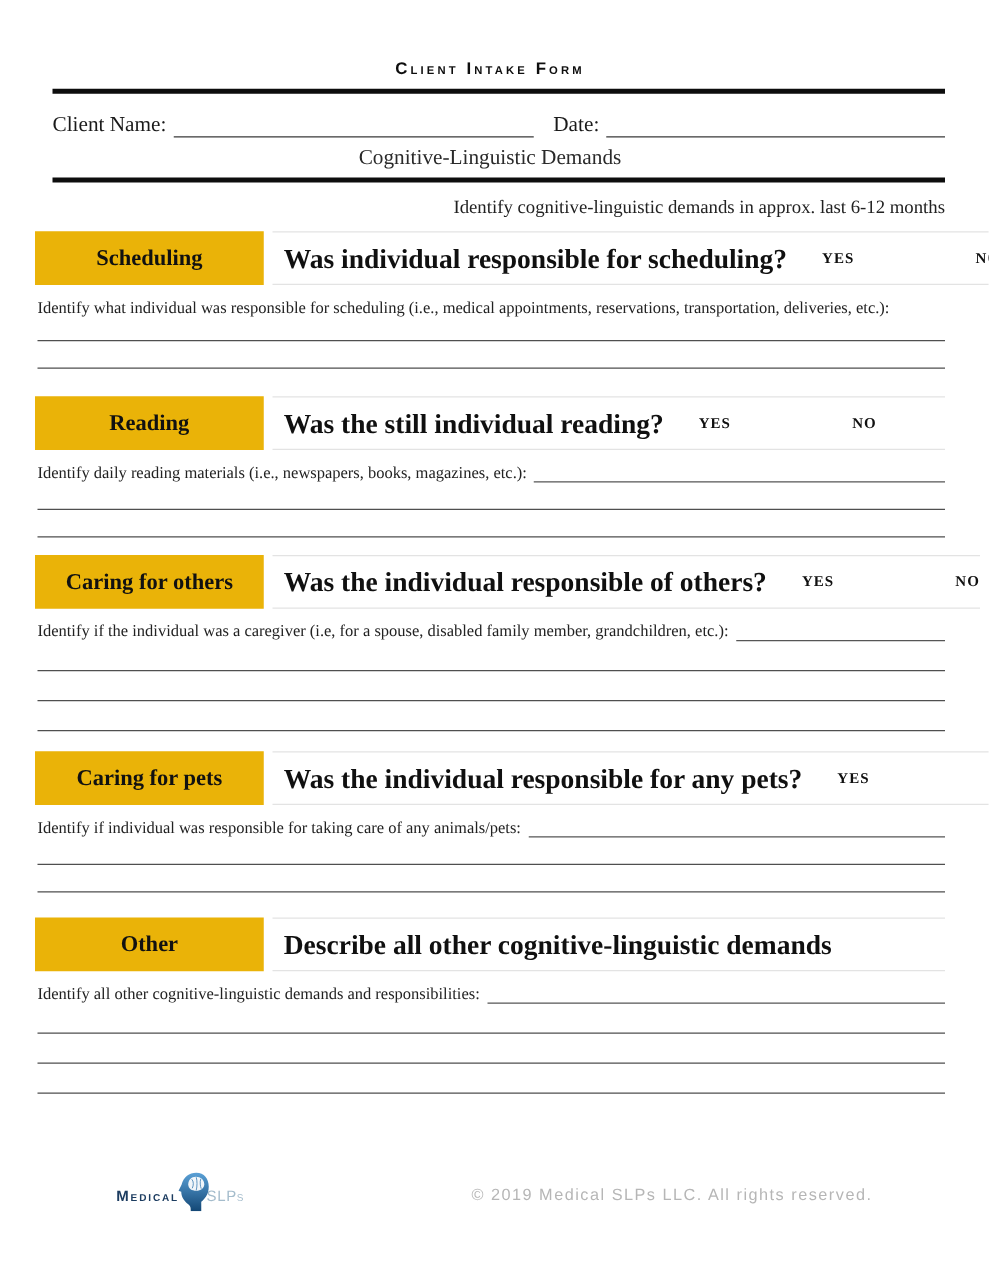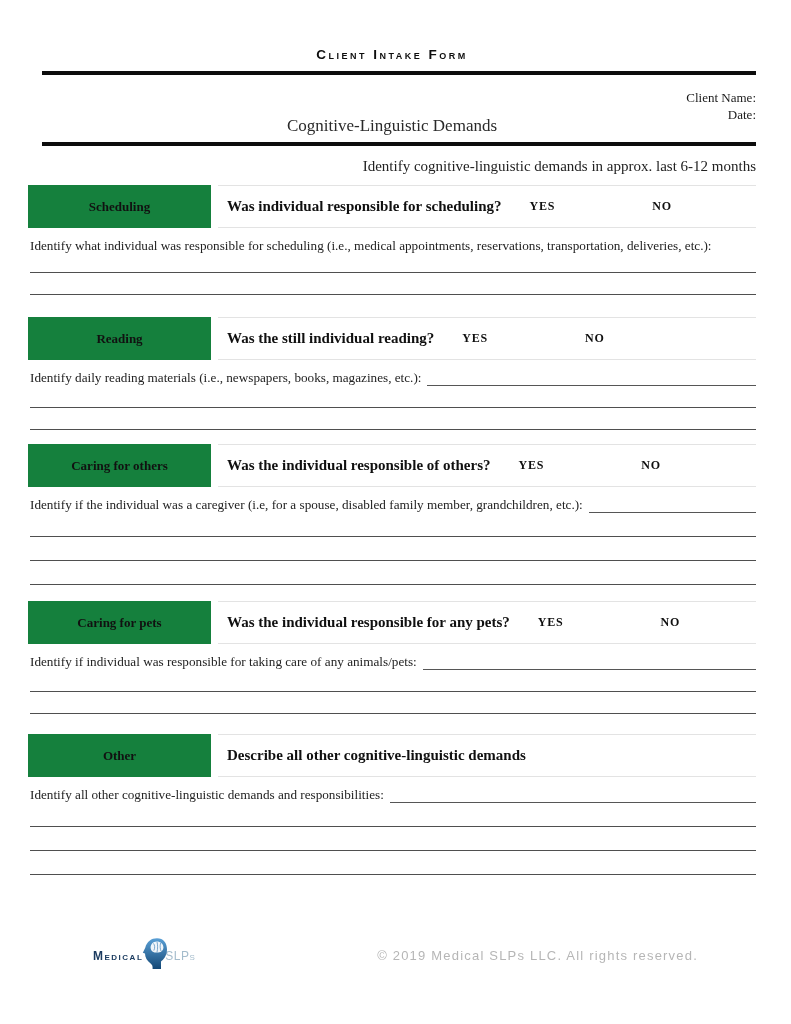--- a/index.html
+++ b/index.html
@@ -32,23 +32,22 @@
     margin-left:14px;
     border:none;
   }
   .rule-1 { margin-top:9px; }
   .rule-2 { margin-top:6px; }
 
   .client-row {
     display:flex;
     align-items:flex-end;
     margin:15px 0 0 14px;
-    font-size:13px;
+    font-size:17px;
     height:20px;
-    flex-direction:column;
   }
   .client-row .lbl { white-space:nowrap; }
   .fill-line {
     flex:1;
     border-bottom:1.2px solid #3a3a3a;
     height:16px;
     margin-left:6px;
   }
   .fill-line.name-line { flex:1.02; margin-right:16px; }
   .fill-line.date-line { flex:0.96; }
@@ -67,42 +66,42 @@
   }
 
   
   .section-row {
     display:flex;
     align-items:stretch;
     height:43px;
   }
   .section-label {
     width:183px;
-    background:#15803d;
+    background:#eab308;
     display:flex;
     align-items:center;
     justify-content:center;
     font-weight:bold;
-    font-size:13px;
+    font-size:18px;
     color:#111111;
     flex-shrink:0;
   }
   .section-q {
     flex:1;
     margin-left:7px;
     border-top:1px solid #e3e3e3;
     border-bottom:1px solid #e3e3e3;
     display:flex;
     align-items:center;
     padding-left:9px;
     background:#ffffff;
   }
   .question {
     font-weight:bold;
-    font-size:15px;
+    font-size:22px;
     color:#101010;
     white-space:nowrap;
   }
   .opt {
     font-weight:bold;
     font-size:12px;
     letter-spacing:0.8px;
     color:#101010;
     cursor:pointer;
   }

